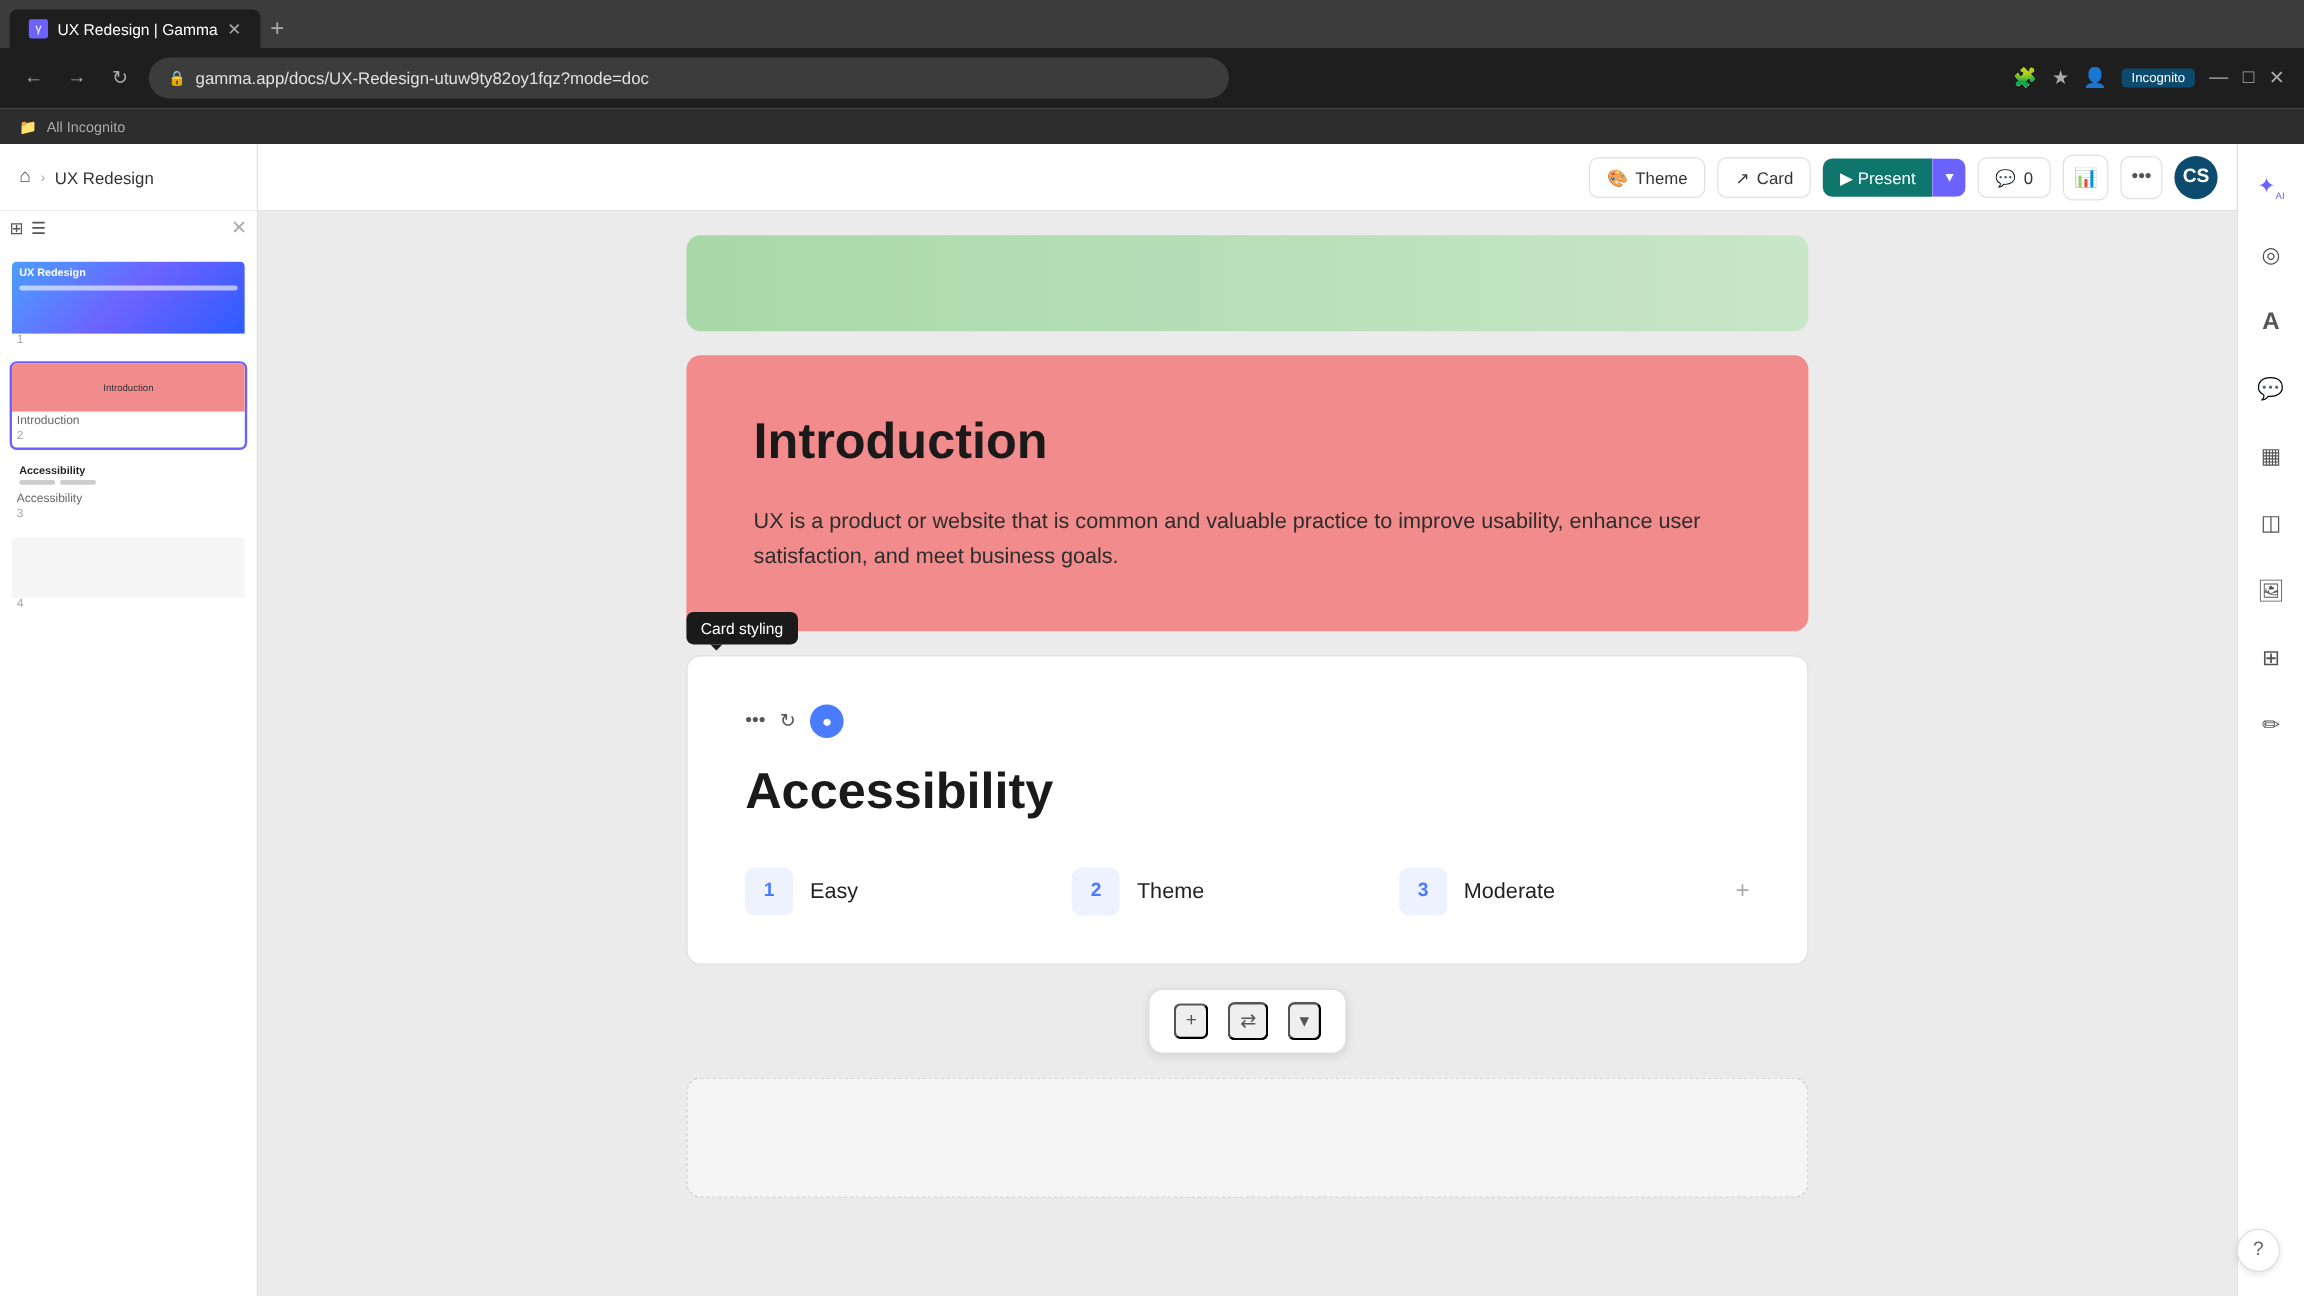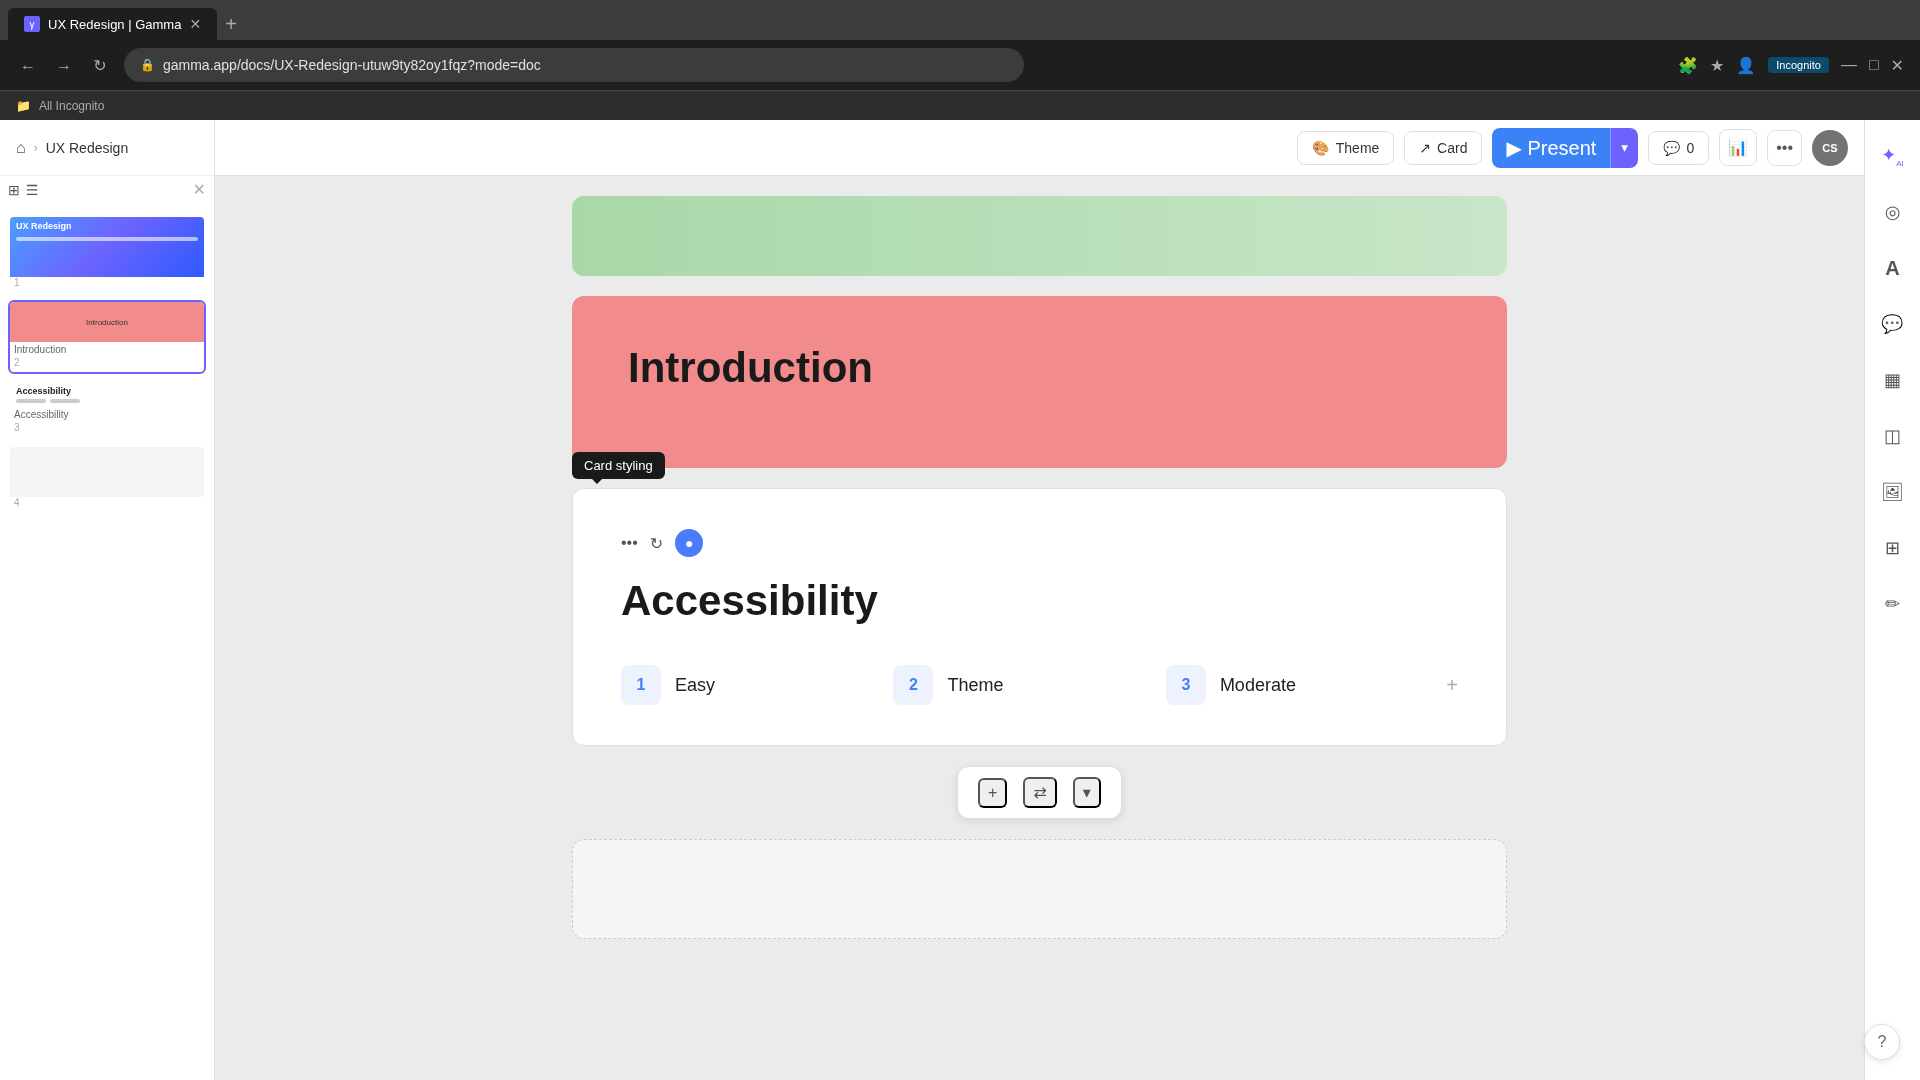--- a/index.html
+++ b/index.html
@@ -56,25 +56,25 @@
     .thumb-3-title { font-size: 9px; font-weight: 700; color: #222; }
     .thumb-3-bars { display: flex; gap: 4px; margin-top: 3px; }
     .thumb-3-bar { height: 4px; width: 30px; background: #ccc; border-radius: 2px; }
 
     
     .main-content { flex: 1; display: flex; flex-direction: column; overflow: hidden; }
 
     
     .top-toolbar { height: 56px; background: #fff; border-bottom: 1px solid #e0e0e0; display: flex; align-items: center; justify-content: flex-end; padding: 0 16px; gap: 10px; }
     .toolbar-btn { display: flex; align-items: center; gap: 6px; padding: 8px 14px; border-radius: 8px; font-size: 14px; cursor: pointer; border: 1px solid #e0e0e0; background: #fff; color: #333; font-weight: 500; }
-    .present-btn { background: #3b82f6; color: #fff; border: none; padding: 8px 14px; border-radius: 8px 0 0 8px; font-size: 20px; font-weight: 500; cursor: pointer; }
+    .present-btn { background: #0f766e; color: #fff; border: none; padding: 8px 14px; border-radius: 8px 0 0 8px; font-size: 14px; font-weight: 500; cursor: pointer; }
     .present-dropdown { background: #6c63ff; color: #fff; border: none; border-left: 1px solid rgba(255,255,255,0.3); padding: 8px 10px; border-radius: 0 8px 8px 0; cursor: pointer; }
     .present-group { display: flex; }
     .comment-btn { display: flex; align-items: center; gap: 6px; padding: 8px 14px; border-radius: 8px; font-size: 14px; cursor: pointer; border: 1px solid #e0e0e0; background: #fff; color: #333; }
-    .avatar-btn { width: 36px; height: 36px; background: #737373; border-radius: 50%; display: flex; align-items: center; justify-content: center; color: #fff; font-size: 11px; font-weight: 700; cursor: pointer; }
+    .avatar-btn { width: 36px; height: 36px; background: #0c4a6e; border-radius: 50%; display: flex; align-items: center; justify-content: center; color: #fff; font-size: 16px; font-weight: 700; cursor: pointer; }
     .more-btn { padding: 8px; border-radius: 8px; border: 1px solid #e0e0e0; background: #fff; cursor: pointer; color: #555; font-size: 16px; }
 
     
     .canvas-area { flex: 1; overflow-y: auto; background: #ebebeb; padding: 20px 40px; display: flex; flex-direction: column; align-items: center; gap: 20px; position: relative; }
 
     
     .slide-green { width: 935px; height: 80px; background: linear-gradient(90deg, #a8d8a8 0%, #c8e6c8 100%); border-radius: 12px; }
 
     
     .intro-card { width: 935px; background: #f28b8b; border-radius: 12px; padding: 48px 56px; }
@@ -240,20 +240,21 @@
         <span>CS</span>
       </div>
     </div>
 
     <div class="canvas-area">
 
       <div class="slide-green"></div>
 
       <div class="intro-card">
         <div class="intro-title">Introduction</div>
+        <div class="intro-text">UX is a product or website that is common and valuable practice to improve usability, enhance user satisfaction, and meet business goals.</div>
       </div>
 
       <div class="card-styling-container">
         <div class="card-styling-tooltip">
           <span>Card styling</span>
         </div>
 
         <div class="accessibility-card">
           <div class="card-toolbar">
             <span class="card-tool-btn">•••</span>

